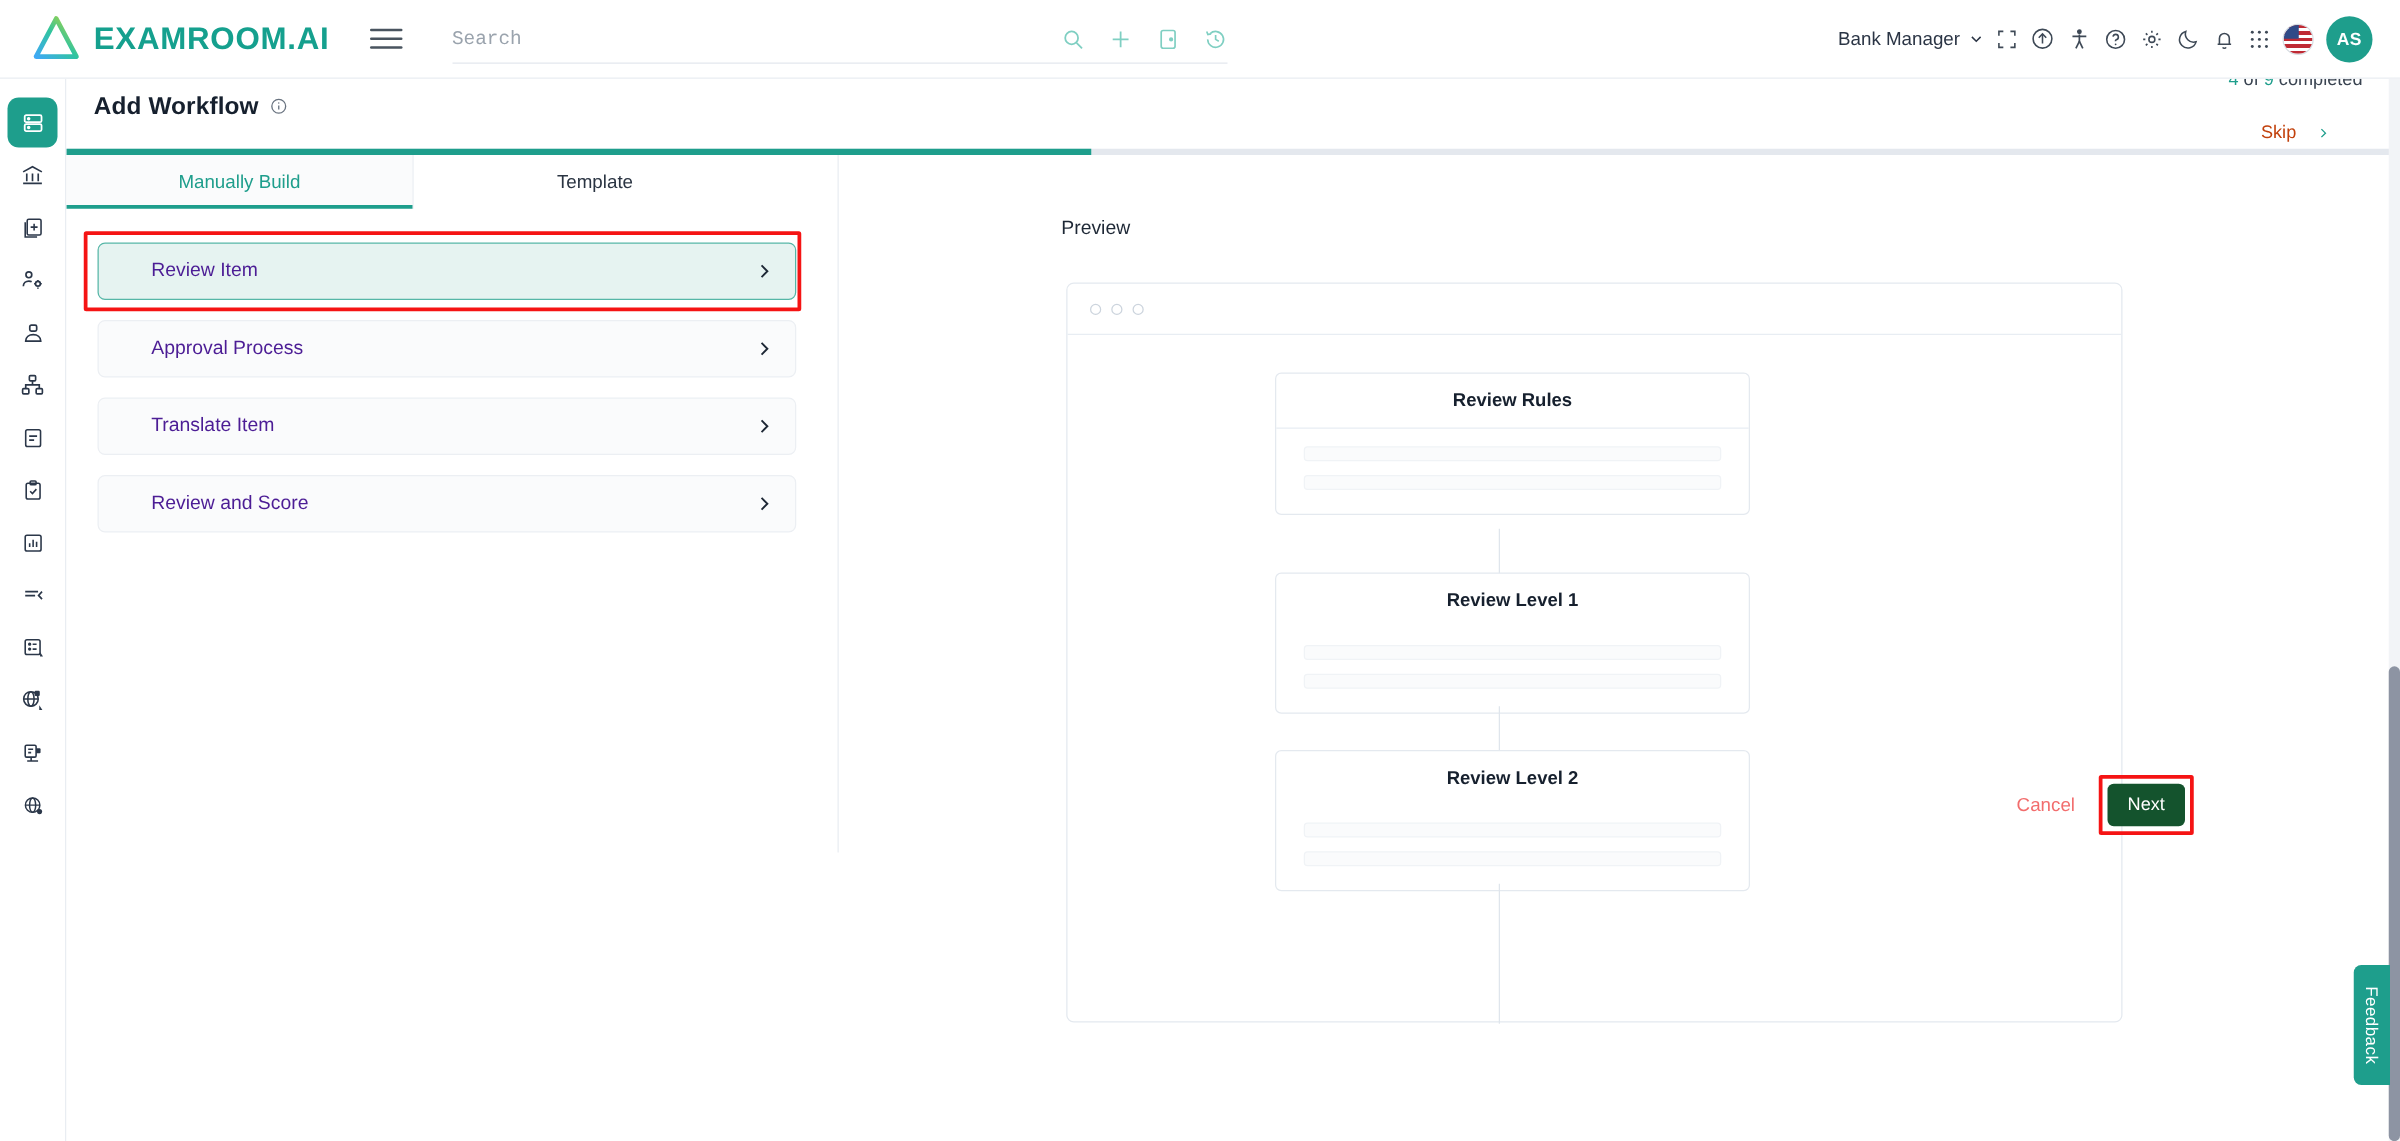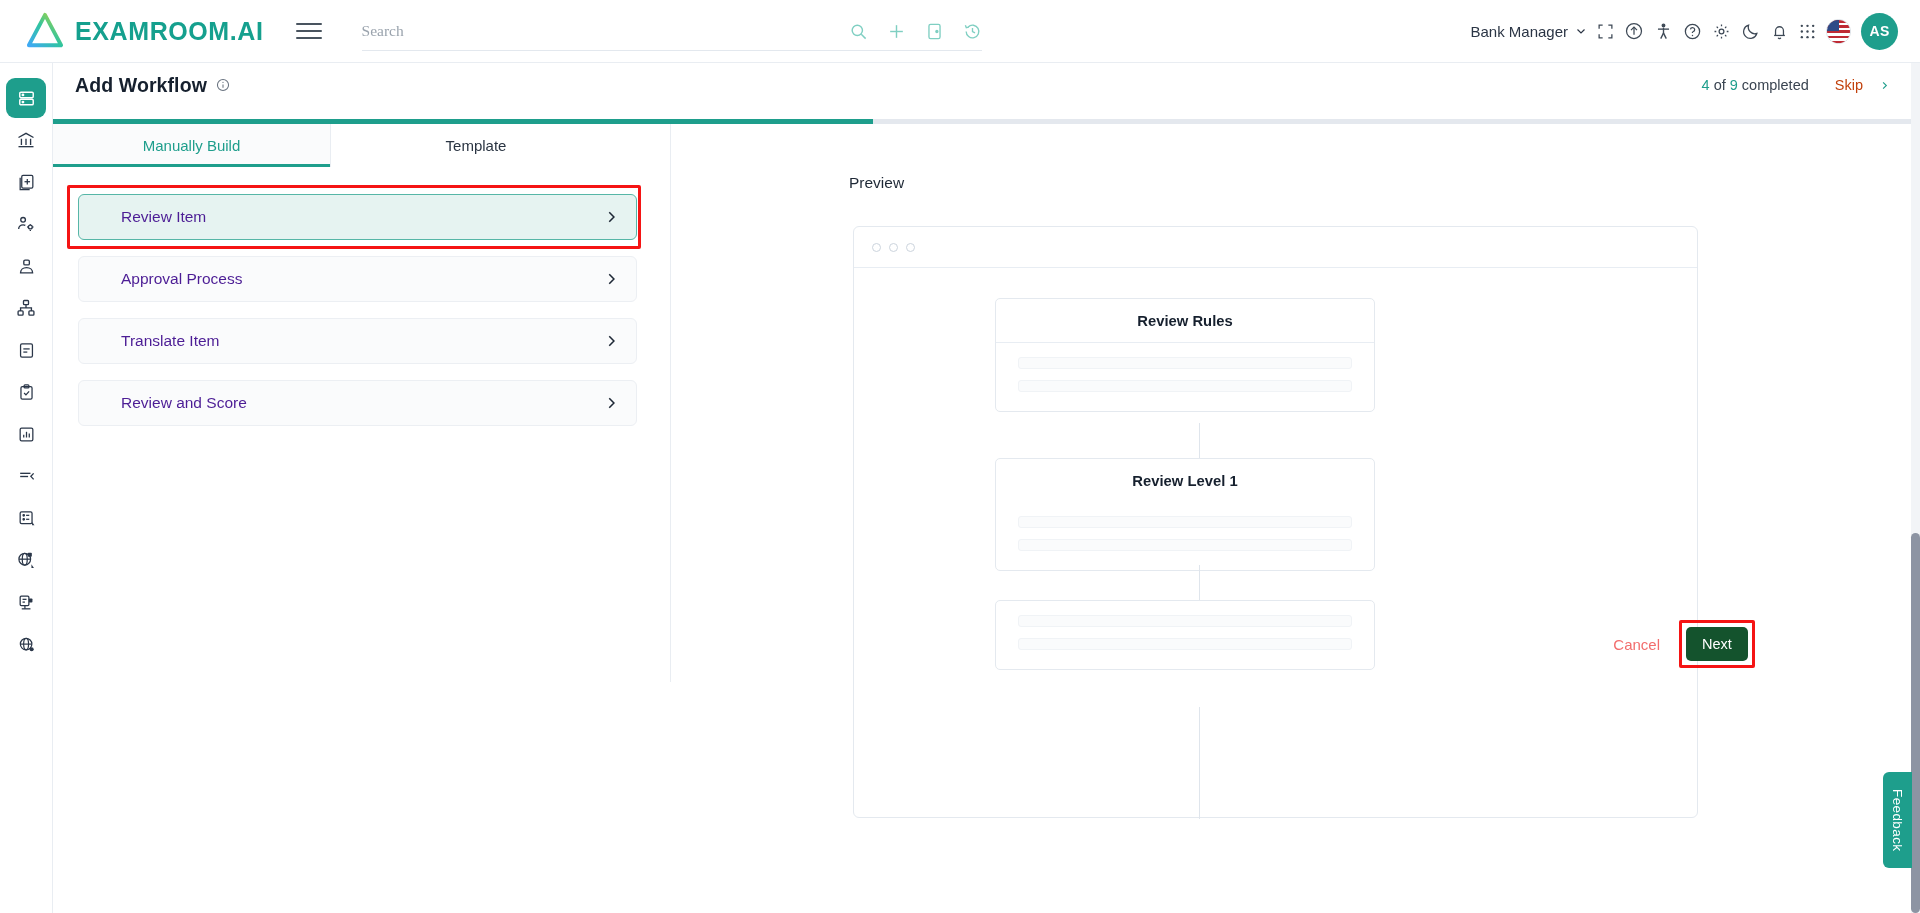--- a/index.html
+++ b/index.html
@@ -28,21 +28,21 @@
     display: block; height: 2.2px; background: #49545f; margin: 5px 0;
     border-radius: 2px;
   }
   .search-wrap {
     margin-left: 40px; width: 620px; position: relative;
     border-bottom: 1px solid #e3e8ee; height: 40px; display: flex; align-items: center;
   }
   .search-input {
     border: 0; outline: 0; font-size: 15.5px; color: #3c4450;
     width: 420px; background: transparent;
-    font-family: Liberation Serif, serif;
+    font-family: Liberation Mono, monospace;
   }
   .search-input::placeholder { color: #9aa3ad; }
   .search-tools {
     position: absolute; right: 0; top: 0; height: 40px;
     display: flex; align-items: center; gap: 19px;
   }
   .search-tools .ic { cursor: pointer; line-height: 0; }
 
   .header-right {
     margin-left: auto; display: flex; align-items: center;
@@ -93,21 +93,21 @@
   }
   .page-head {
     height: 56px; display: flex; align-items: center;
     padding: 0 30px 12px 22px;
   }
   .page-title {
     font-size: 19.5px; font-weight: bold; color: #16202e; letter-spacing: .1px;
   }
   .info-dot { margin-left: 9px; line-height: 0; cursor: pointer; }
   .head-right {
-    margin-left: auto; display: flex; align-items: center; gap: 26px;
+    margin-left: auto; display: flex; align-items: center; gap: 26px; flex-direction: column;
   }
   .completed { font-size: 14.5px; color: #3a4451; }
   .completed b { color: #1e9e8c; font-weight: normal; }
   .skip {
     font-size: 14.5px; color: #c2410c; cursor: pointer;
     display: flex; align-items: center; gap: 16px;
   }
 
   .progress-track {
     position: relative; height: 5px; background: #e4e8ee;
@@ -168,21 +168,21 @@
     display: flex; align-items: center; padding-left: 18px; gap: 8px;
   }
   .dot {
     width: 9px; height: 9px; border-radius: 50%;
     border: 1.2px solid #ccd4dd;
   }
   .canvas { flex: 1; position: relative; }
 
   .node {
     position: absolute; border: 1px solid #e4e9ef; border-radius: 5px;
-    background: #ffffff; left: 141px; width: 380px;
+    background: #ffffff; left: 166px; width: 380px;
   }
   .node-title {
     text-align: center; font-size: 14.8px; font-weight: bold;
     color: #16202e; padding: 14px 0 13px;
   }
   .node-title.divider { border-bottom: 1px solid #e8edf3; }
   .node-body { padding: 14px 22px 19px; }
   .skeleton {
     height: 12px; border-radius: 3px; background: #fafbfc;
     border: 1px solid #f0f3f6; margin-bottom: 11px;
@@ -581,20 +581,21 @@
           <div class="node" id="node-review-level-1">
             <div class="node-title">Review Level 1</div>
             <div class="node-body">
               <div class="skeleton"></div>
               <div class="skeleton"></div>
             </div>
           </div>
           <div class="connector" id="conn-2"></div>
 
           <div class="node" id="node-review-level-2">
+            <div class="node-title">Review Level 2</div>
             <div class="node-body">
               <div class="skeleton"></div>
               <div class="skeleton"></div>
             </div>
           </div>
           <div class="connector" id="conn-3"></div>
         </div>
       </div>
 
       <div class="footer-actions">

